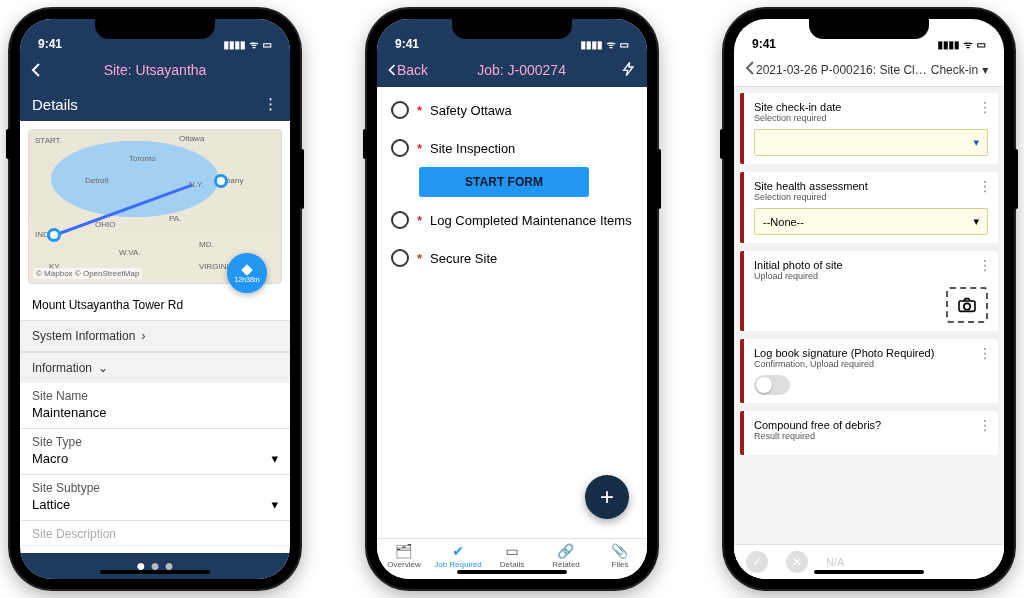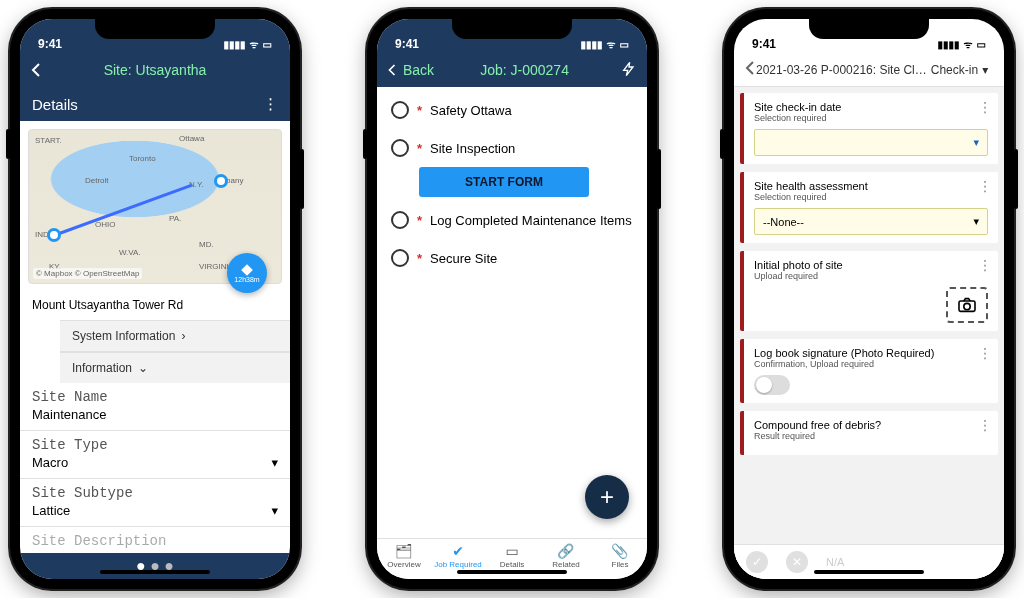--- a/index.html
+++ b/index.html
@@ -60,21 +60,21 @@
 
   .status-bar {
     height: 34px; display:flex; justify-content:space-between; align-items:flex-end;
     padding: 0 18px 2px; font-size: 12px; font-weight:600; color:#fff;
   }
   .status-bar.light { color:#000; }
   .status-icons { display:flex; gap:4px; align-items:center; font-size:10px; }
 
   
   .nav {
-    background: var(--navy); color:#86efac;
+    background: var(--navy); color:#f9a8d4;
     padding: 6px 10px; display:flex; align-items:center;
     min-height: 34px; font-size:14px; font-weight:500;
   }
   .nav-back { width:22px; display:flex; align-items:center; }
   .nav-title { flex:1; text-align:center; }
   .nav-act { width:22px; text-align:right; }
 
   .nav.light { background:#fff; color:#000; border-bottom:1px solid var(--divider); }
 
   .section-bar {
@@ -105,24 +105,24 @@
     position:absolute; right:14px; bottom:-10px;
     width:40px;height:40px;border-radius:50%;background:var(--accent-blue);
     color:#fff; display:flex;flex-direction:column;align-items:center;justify-content:center;
     font-size:7px; box-shadow:0 2px 6px rgba(0,0,0,.3);
   }
   .go-badge svg{margin-bottom:-1px}
   .addr { margin:14px 12px 8px; font-size:12px; }
   .expander {
     background:var(--bg-gray); padding:8px 12px; font-size:12px; color:#333;
     border-top:1px solid var(--divider); border-bottom:1px solid var(--divider);
-    display:flex; align-items:center; gap:6px;margin-left:40px;
+    display:flex; align-items:center; gap:6px;
   }
   .field { padding:6px 12px 4px; border-bottom:1px solid var(--divider); }
-  .field-lbl { font-size:14px; color:#555;font-family:Liberation Mono, monospace; }
+  .field-lbl { font-size:12px; color:#555; }
   .field-val { font-size:13px; padding:2px 0 4px; display:flex; justify-content:space-between; }
   .dots { text-align:center; padding:4px 0; color:#bbb;}
   .dots .on{color:#fff}
 
   
   .task-list { padding:4px 0; }
   .task {
     display:flex; align-items:center; gap:8px;
     padding:10px 14px; font-size:13px;
   }
@@ -292,21 +292,21 @@
     <div style="background:var(--navy)">
       <div class="status-bar">
         <span>9:41</span>
         <span class="status-icons">
           <span>▮▮▮▮</span>
             <span>ᯤ</span>
             <span>▭</span>
         </span>
       </div>
       <div class="nav">
-        <span class="nav-back" style="width:auto;gap:6px;display:flex;align-items:center">
+        <span class="nav-back" style="width:auto;gap:0;display:flex;align-items:center">
           <svg width="10" height="14" viewBox="0 0 12 16">
               <path d="M9 2 3 8l6 6" stroke="#fff" stroke-width="2" fill="none"></path>
             </svg>
           <span>Back</span>
         </span>
         <span class="nav-title">Job: J-000274</span>
         <span class="nav-act">
           <svg width="16" height="16" viewBox="0 0 24 24">
               <path d="M13 2 4 14h6l-2 8 10-13h-6z" fill="none" stroke="#fff" stroke-width="2"></path>
             </svg>

